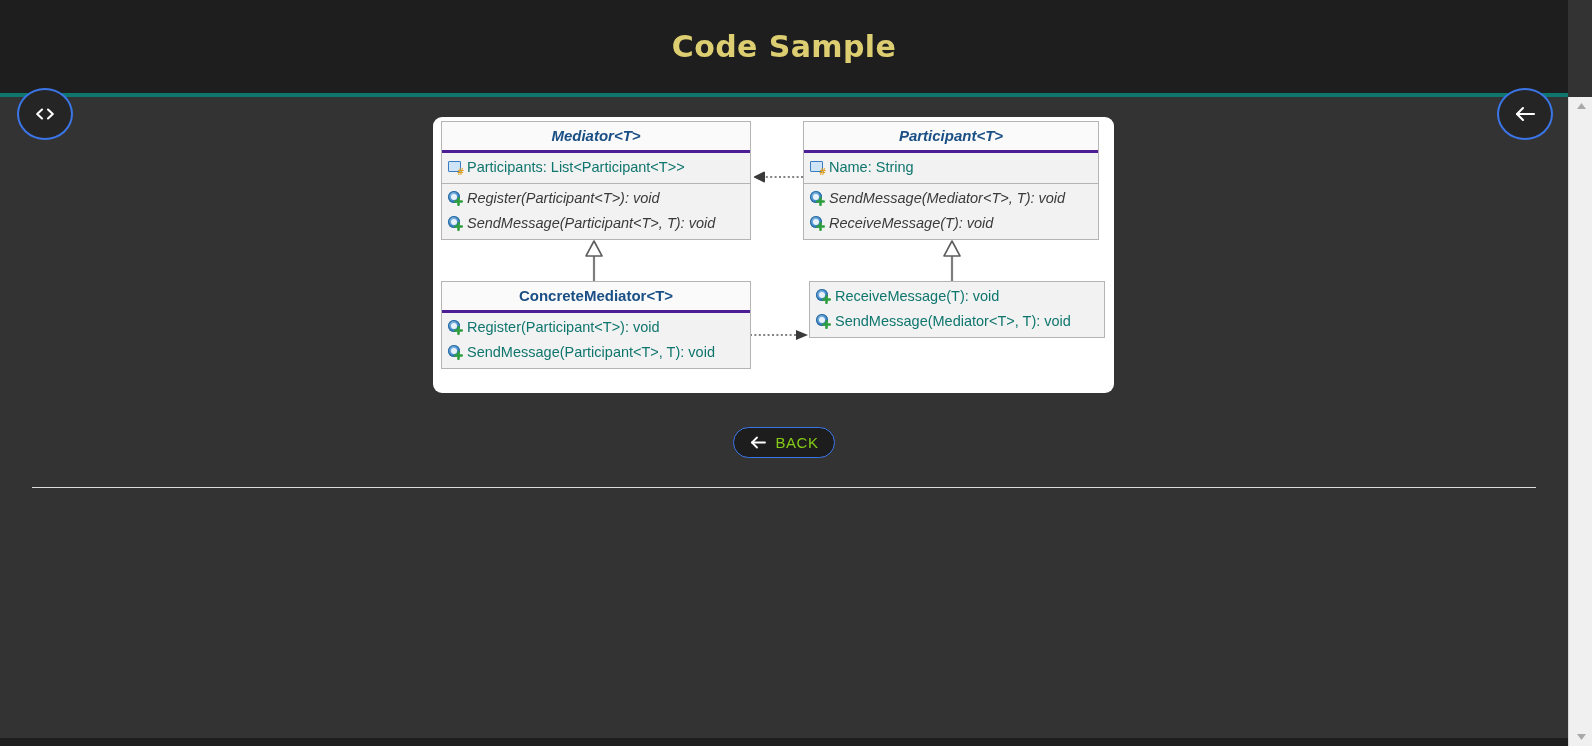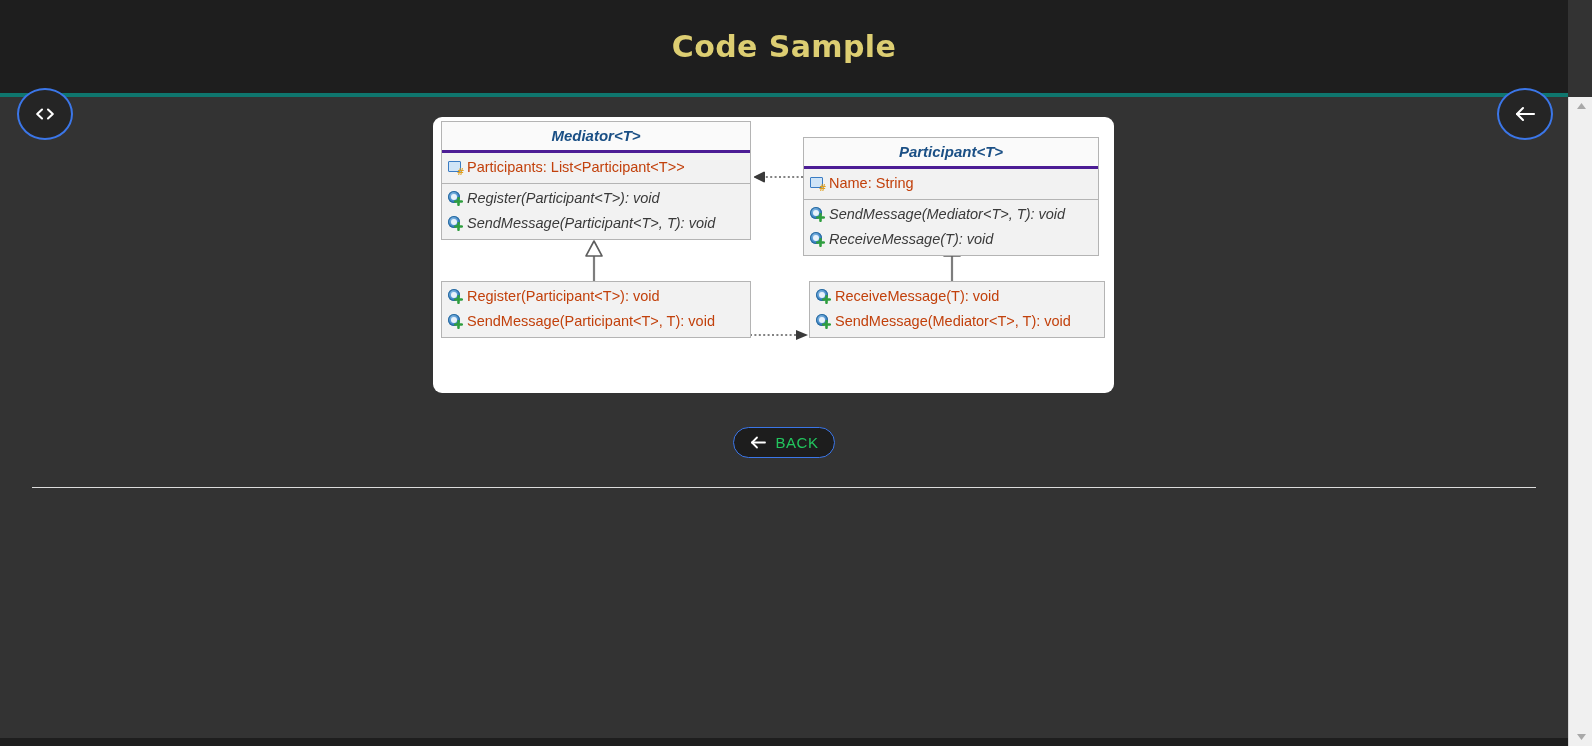--- a/index.html
+++ b/index.html
@@ -102,21 +102,21 @@
   }
   .uml-section + .uml-section {
     border-top: 1px solid #b4b4b4;
   }
   .uml-member {
     display: flex;
     align-items: center;
     gap: 4px;
     padding: 2px 6px 2px 6px;
     font-size: 14.5px;
-    color: #c2410c;
+    color: #0f766e;
     white-space: nowrap;
     line-height: 21px;
   }
   .uml-member.abstract { font-style: italic; color: #3a3a3a; }
 
   
   .mi { flex: 0 0 auto; width: 15px; height: 15px; position: relative; }
 
   .icon-field {
     width: 13px; height: 11px;
@@ -183,21 +183,21 @@
   }
   .pill-btn {
     display: inline-flex;
     align-items: center;
     gap: 9px;
     height: 31px;
     padding: 0 16px;
     background: #1d1d1d;
     border: 1.6px solid #3b76e8;
     border-radius: 16px;
-    color: #22c55e;
+    color: #84cc16;
     font-size: 15px;
     letter-spacing: 0.5px;
     cursor: pointer;
     font-family: "Liberation Sans", sans-serif;
     white-space: nowrap;
   }
   .pill-btn svg { display: block; flex: 0 0 auto; }
 
   
   .divider {
@@ -318,21 +318,21 @@
             <i class="icon-method"></i>
             <svg class="icon-method-plus" viewBox="0 0 9 9">
                 <path d="M4.5 1.2v6.6M1.2 4.5h6.6" stroke="#2f9e3f" stroke-width="2.6" stroke-linecap="round"></path>
               </svg>
           </span>
           <span>SendMessage(Participant&lt;T&gt;, T): void</span>
         </div>
       </div>
     </div>
 
-    <div class="uml-class" style="left:370px; top:4px; width:296px;margin-top:16px;">
+    <div class="uml-class" style="left:370px; top:4px; width:296px;">
       <div class="uml-title abstract">Participant&lt;T&gt;</div>
       <div class="uml-section">
         <div class="uml-member">
           <span class="mi">
               <i class="icon-field"></i>
             </span>
           <span>Name: String</span>
         </div>
       </div>
       <div class="uml-section">
@@ -351,20 +351,21 @@
             <svg class="icon-method-plus" viewBox="0 0 9 9">
                 <path d="M4.5 1.2v6.6M1.2 4.5h6.6" stroke="#2f9e3f" stroke-width="2.6" stroke-linecap="round"></path>
               </svg>
           </span>
           <span>ReceiveMessage(T): void</span>
         </div>
       </div>
     </div>
 
     <div class="uml-class" style="left:8px; top:164px; width:310px;">
+      <div class="uml-title">ConcreteMediator&lt;T&gt;</div>
       <div class="uml-section">
         <div class="uml-member">
           <span class="mi">
             <i class="icon-method"></i>
             <svg class="icon-method-plus" viewBox="0 0 9 9">
                 <path d="M4.5 1.2v6.6M1.2 4.5h6.6" stroke="#2f9e3f" stroke-width="2.6" stroke-linecap="round"></path>
               </svg>
           </span>
           <span>Register(Participant&lt;T&gt;): void</span>
         </div>

